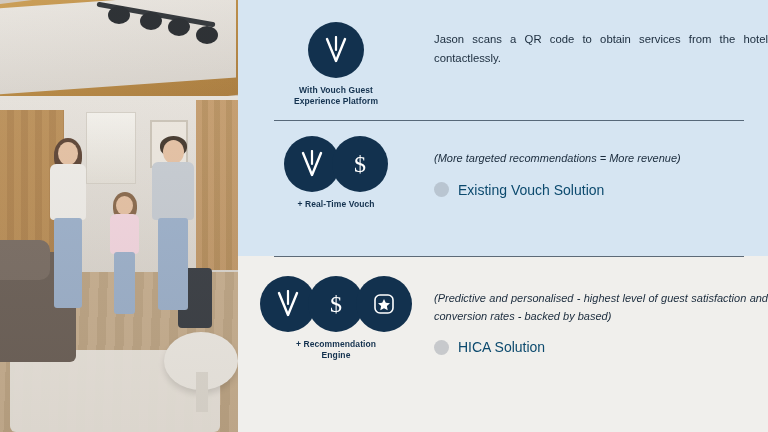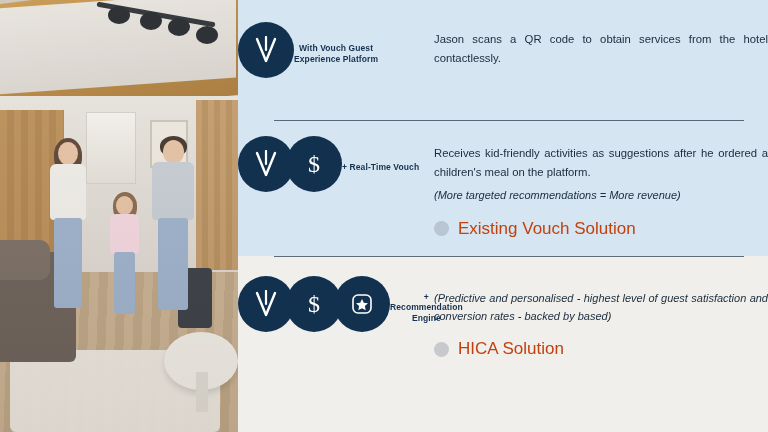--- a/index.html
+++ b/index.html
@@ -203,20 +203,21 @@
     left: 0;
     width: 530px;
   }
   .row-1 { top: 14px; height: 104px; }
   .row-2 { top: 128px; height: 122px; }
   .row-3 { top: 268px; height: 160px; }
 
   .icon-col {
     width: 196px;
     display: flex;
+    flex-direction: column;
     align-items: center;
     padding-top: 8px;
     box-sizing: border-box;
   }
   .badges {
     display: flex;
     align-items: center;
     justify-content: center;
   }
   .badge {
@@ -268,22 +269,22 @@
   }
   .legend-dot {
     width: 15px; height: 15px;
     border-radius: 50%;
     background: #b9c5d1;
     margin-right: 9px;
     flex: none;
   }
   .legend-dot.grey2 { background: #c7c9cc; }
   .legend-label {
-    font-size: 17px;
-    color: #c2410c;
+    font-size: 14px;
+    color: #0c4a6e;
   }
 
   .divider {
     position: absolute;
     left: 36px;
     width: 470px;
     height: 1px;
     background: #2c3e50;
     opacity: .75;
   }
@@ -375,21 +376,20 @@
           </div>
           <div class="badge">
             <svg width="26" height="30" viewBox="0 0 26 30" aria-hidden="true">
               <text x="13" y="23" text-anchor="middle" font-family="Liberation Serif, serif" font-size="24" fill="#ffffff">$</text>
             </svg>
           </div>
         </div>
         <div class="icon-caption" style="white-space:pre-line">+ Real-Time Vouch</div>
       </div>
       <div class="text-col">
-        <p class="para">Receives kid-friendly activities as suggestions after he ordered a children's meal on the platform.</p>
         <p class="para-italic">(More targeted recommendations = More revenue)</p>
         <div class="legend">
           <span class="legend-dot"></span>
           <span class="legend-label">Existing Vouch Solution</span>
         </div>
       </div>
     </div>
 
     <div class="row row-3">
       <div class="icon-col">

